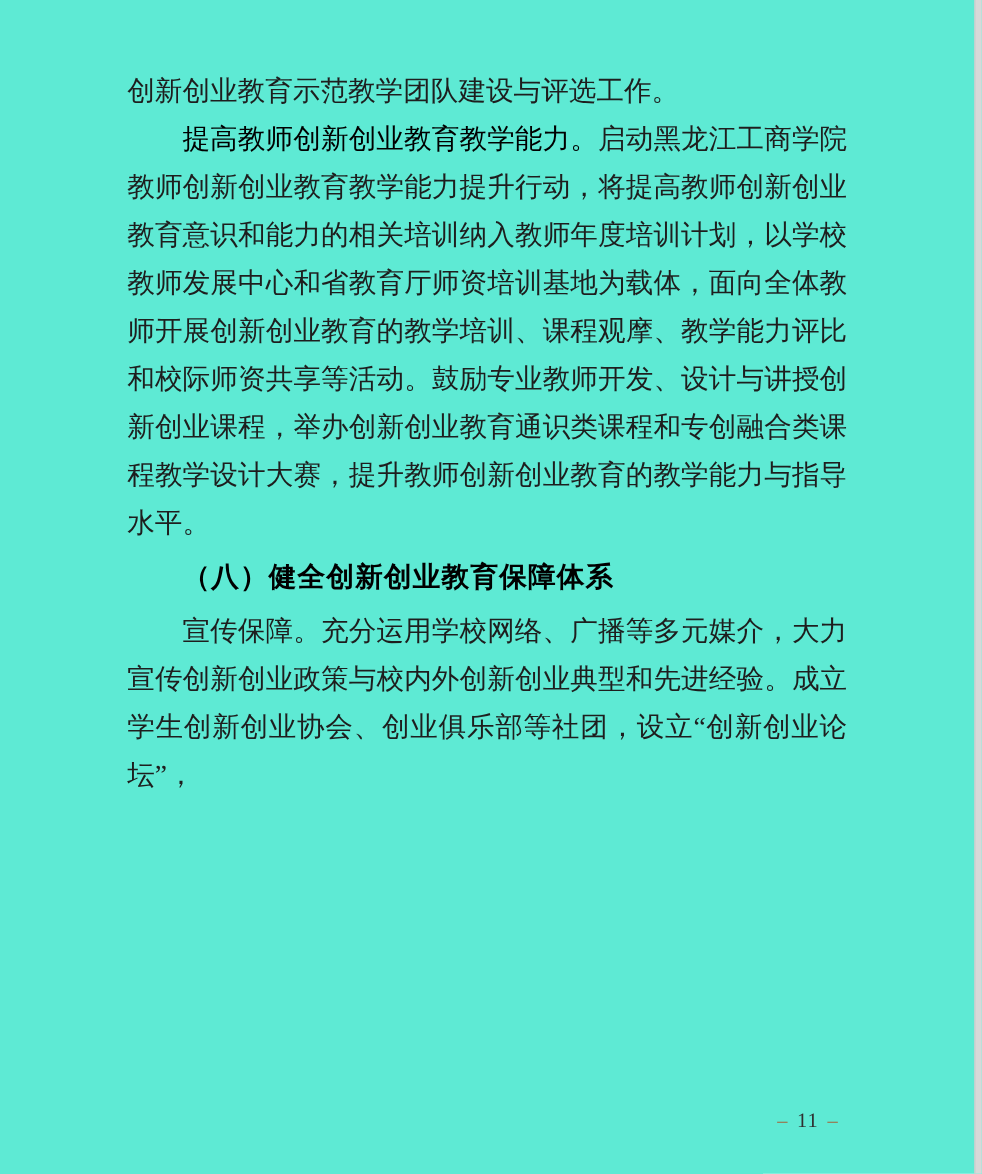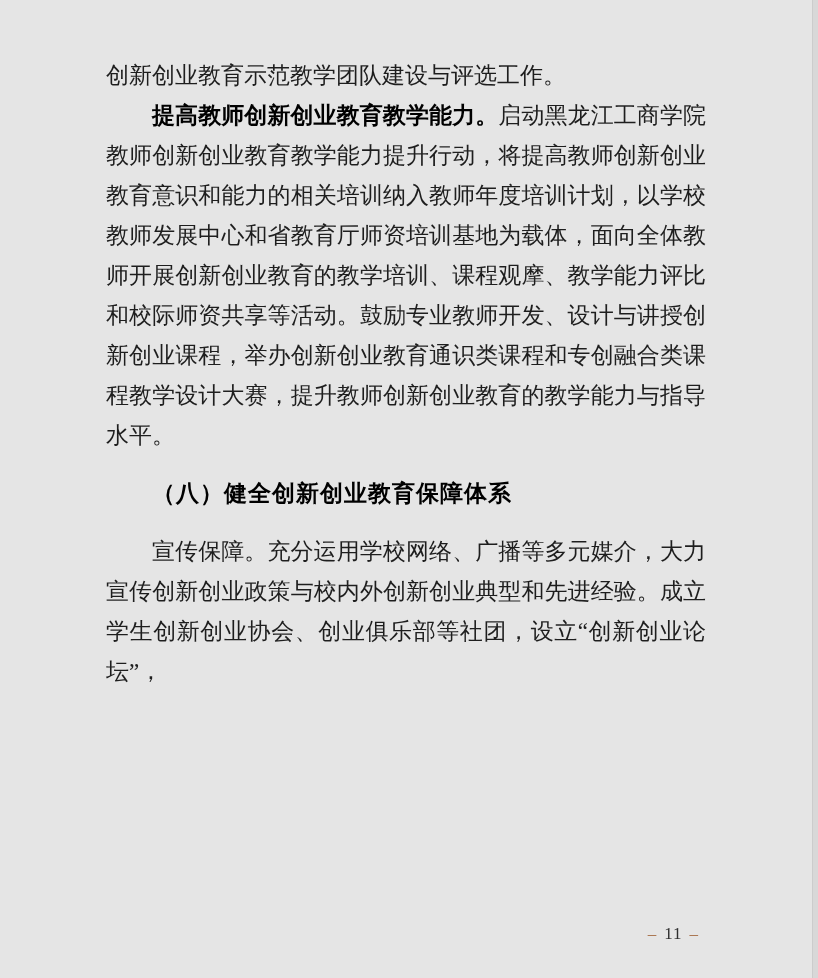--- a/index.html
+++ b/index.html
@@ -10,46 +10,46 @@
     width: 818px;
     height: 978px;
     background: #ffffff;
     position: relative;
     overflow: hidden;
     font-family: "Liberation Serif", "DejaVu Serif", serif;
   }
   .page {
     position: absolute;
     inset: 0;
-    background: #e5e5e5;
+    background: #5eead4;
   }
   .text-block {
     position: absolute;
     left: 106px;
     top: 56px;
     width: 600px;
     font-size: 23px;
     line-height: 40px;
     color: #1e1e1e;
     text-align: justify;
     text-justify: inter-character;
   }
   .para {
     margin: 0;
     text-indent: 2em;
   }
   .para.no-indent {
     text-indent: 0;
   }
   .bold-lead {
-    font-weight: bold;
+    font-weight: normal;
     color: #000000;
   }
   .heading {
-    margin: 18px 0;
+    margin: 5px 0;
     font-size: 23px;
     line-height: 40px;
     font-weight: bold;
     color: #000000;
     text-indent: 2em;
     letter-spacing: 1px;
   }
   .footer {
     position: absolute;
     top: 922px;

